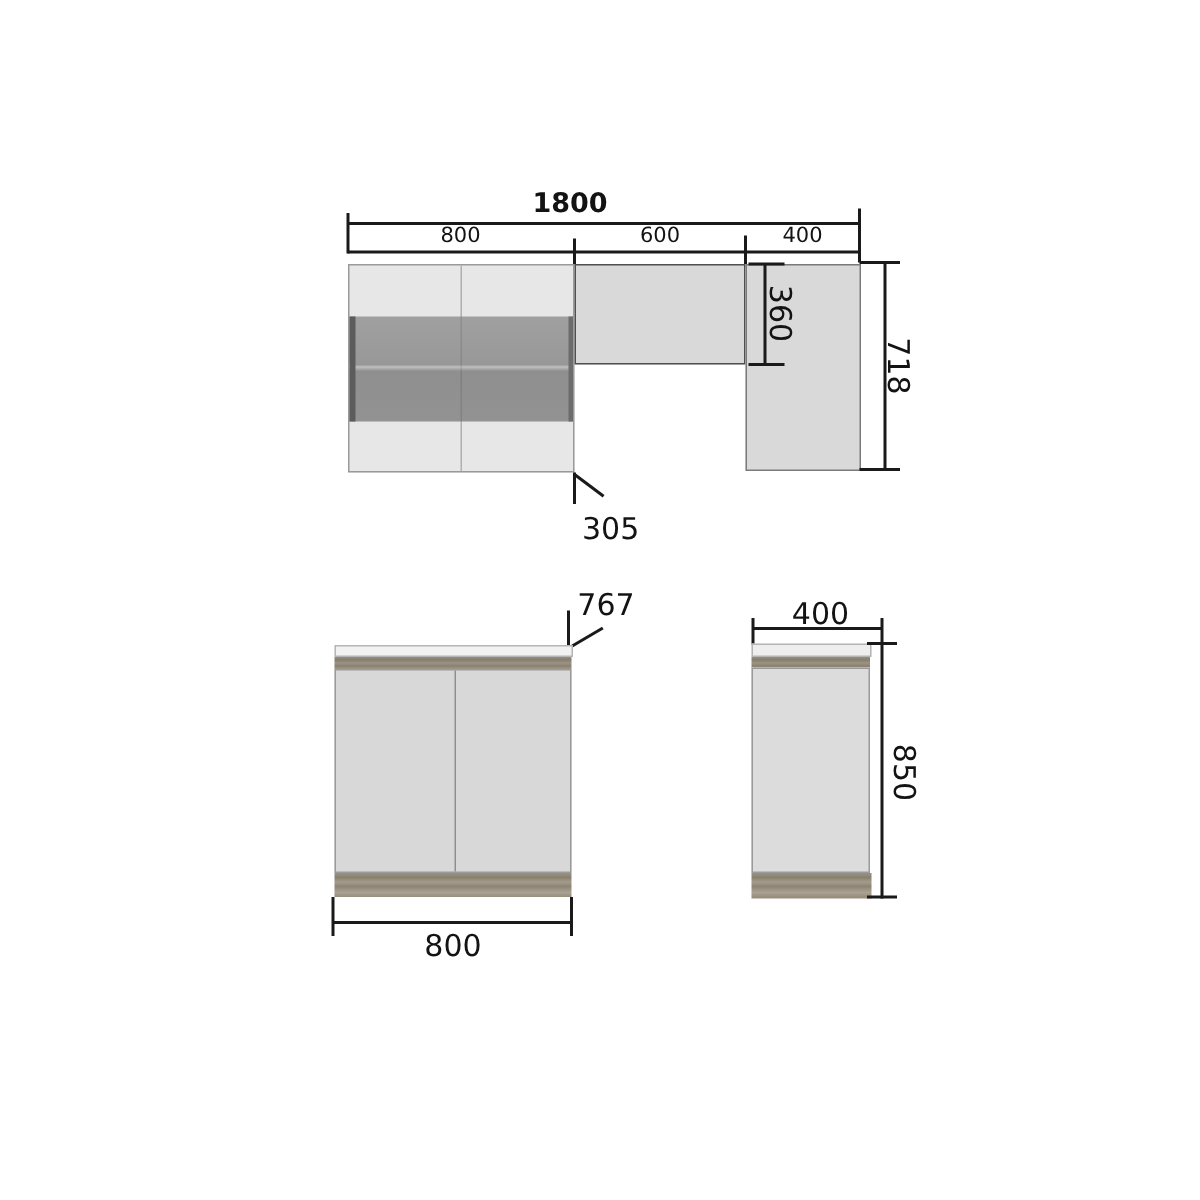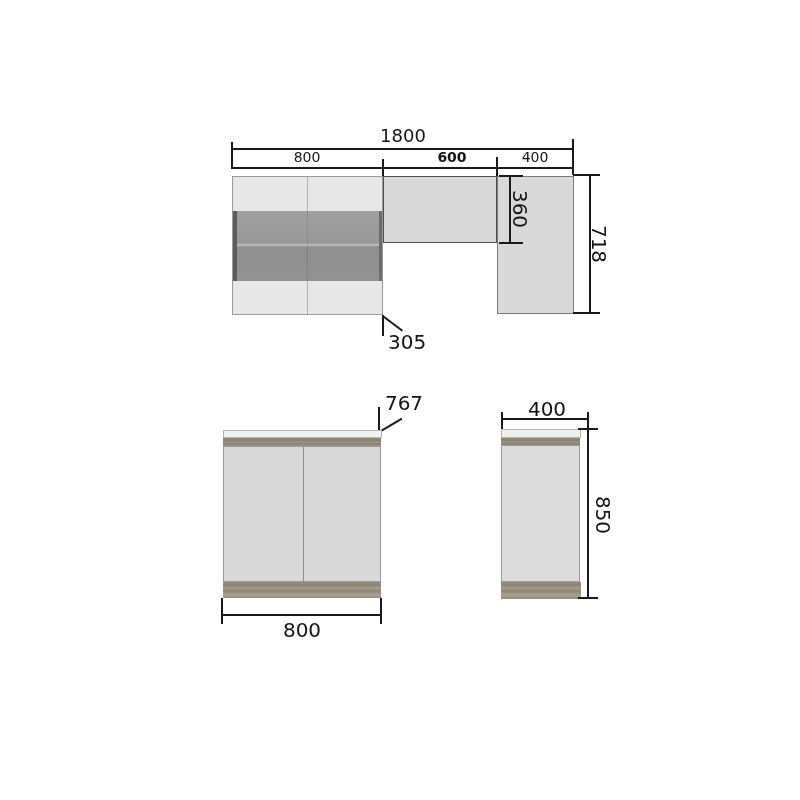--- a/index.html
+++ b/index.html
@@ -30,27 +30,27 @@
 </head>
 <body>
 
 <div id="canvas">
 
   <div>
 
     <div class="hline" style="left:232px;top:148px;width:342px;"></div>
     <div class="vline" style="left:231px;top:142px;height:27px;"></div>
     <div class="vline" style="left:572px;top:139px;height:36px;"></div>
-    <div class="lbl cx f18" style="left:403px;top:127px;">1800</div>
+    <div class="lbl cx f18" style="left:380px;top:127px;font-weight:bold;">1800</div>
 
     <div class="hline" style="left:232px;top:167px;width:342px;"></div>
     <div class="vline" style="left:382px;top:159px;height:18px;"></div>
     <div class="vline" style="left:496px;top:157px;height:21px;"></div>
     <div class="lbl cx f14" style="left:307px;top:150px;">800</div>
-    <div class="lbl cx f14" style="left:452px;top:150px;font-weight:bold;">600</div>
+    <div class="lbl cx f14" style="left:440px;top:150px;">600</div>
     <div class="lbl cx f14" style="left:535px;top:150px;">400</div>
 
     <div class="cab" style="left:232px;top:176px;width:151px;height:139px;background:#e7e7e7;border:1px solid #9a9a9a;">
       <div class="abs" style="left:74px;top:0;width:1px;height:100%;background:#b0b0b0;"></div>
       <div class="abs" style="left:0;top:34px;width:100%;height:70px;background:linear-gradient(180deg,#a0a0a0 0%,#989898 46%,#c0c0c0 48%,#8f8f8f 52%,#929292 100%);">
         <div class="abs" style="left:0;top:0;width:4px;height:100%;background:#5c5c5c;"></div>
         <div class="abs" style="right:0;top:0;width:3px;height:100%;background:#6c6c6c;"></div>
         <div class="abs" style="left:74px;top:0;width:1px;height:100%;background:rgba(0,0,0,0.10);"></div>
       </div>
     </div>
@@ -64,21 +64,21 @@
     <div class="hline" style="left:499px;top:242px;width:24px;"></div>
     <div class="lbl rot f20" style="left:520px;top:209px;">360</div>
 
     <div class="vline" style="left:589px;top:175px;height:139px;"></div>
     <div class="hline" style="left:573px;top:174px;width:27px;"></div>
     <div class="hline" style="left:573px;top:312px;width:27px;"></div>
     <div class="lbl rot f20" style="left:599px;top:244px;">718</div>
 
     <div class="vline" style="left:382px;top:315px;height:21px;"></div>
     <div class="diag-line" style="left:383px;top:315px;width:25px;transform:rotate(36.9deg);"></div>
-    <div class="lbl f20" style="left:388px;top:332px;">305</div>
+    <div class="lbl f20" style="left:388px;top:342px;">305</div>
   </div>
 
   <div>
 
     <div class="vline" style="left:378px;top:407px;height:25px;"></div>
     <div class="diag-line" style="left:379px;top:431px;width:26px;transform:rotate(-30.6deg);"></div>
     <div class="lbl cx f20" style="left:404px;top:393px;">767</div>
 
     <div class="cab" style="left:223px;top:430px;width:159px;height:8px;background:#f1f1f1;border:1px solid #b5b5b5;"></div>
     <div class="cab wood" style="left:223px;top:438px;width:158px;height:8px;"></div>

